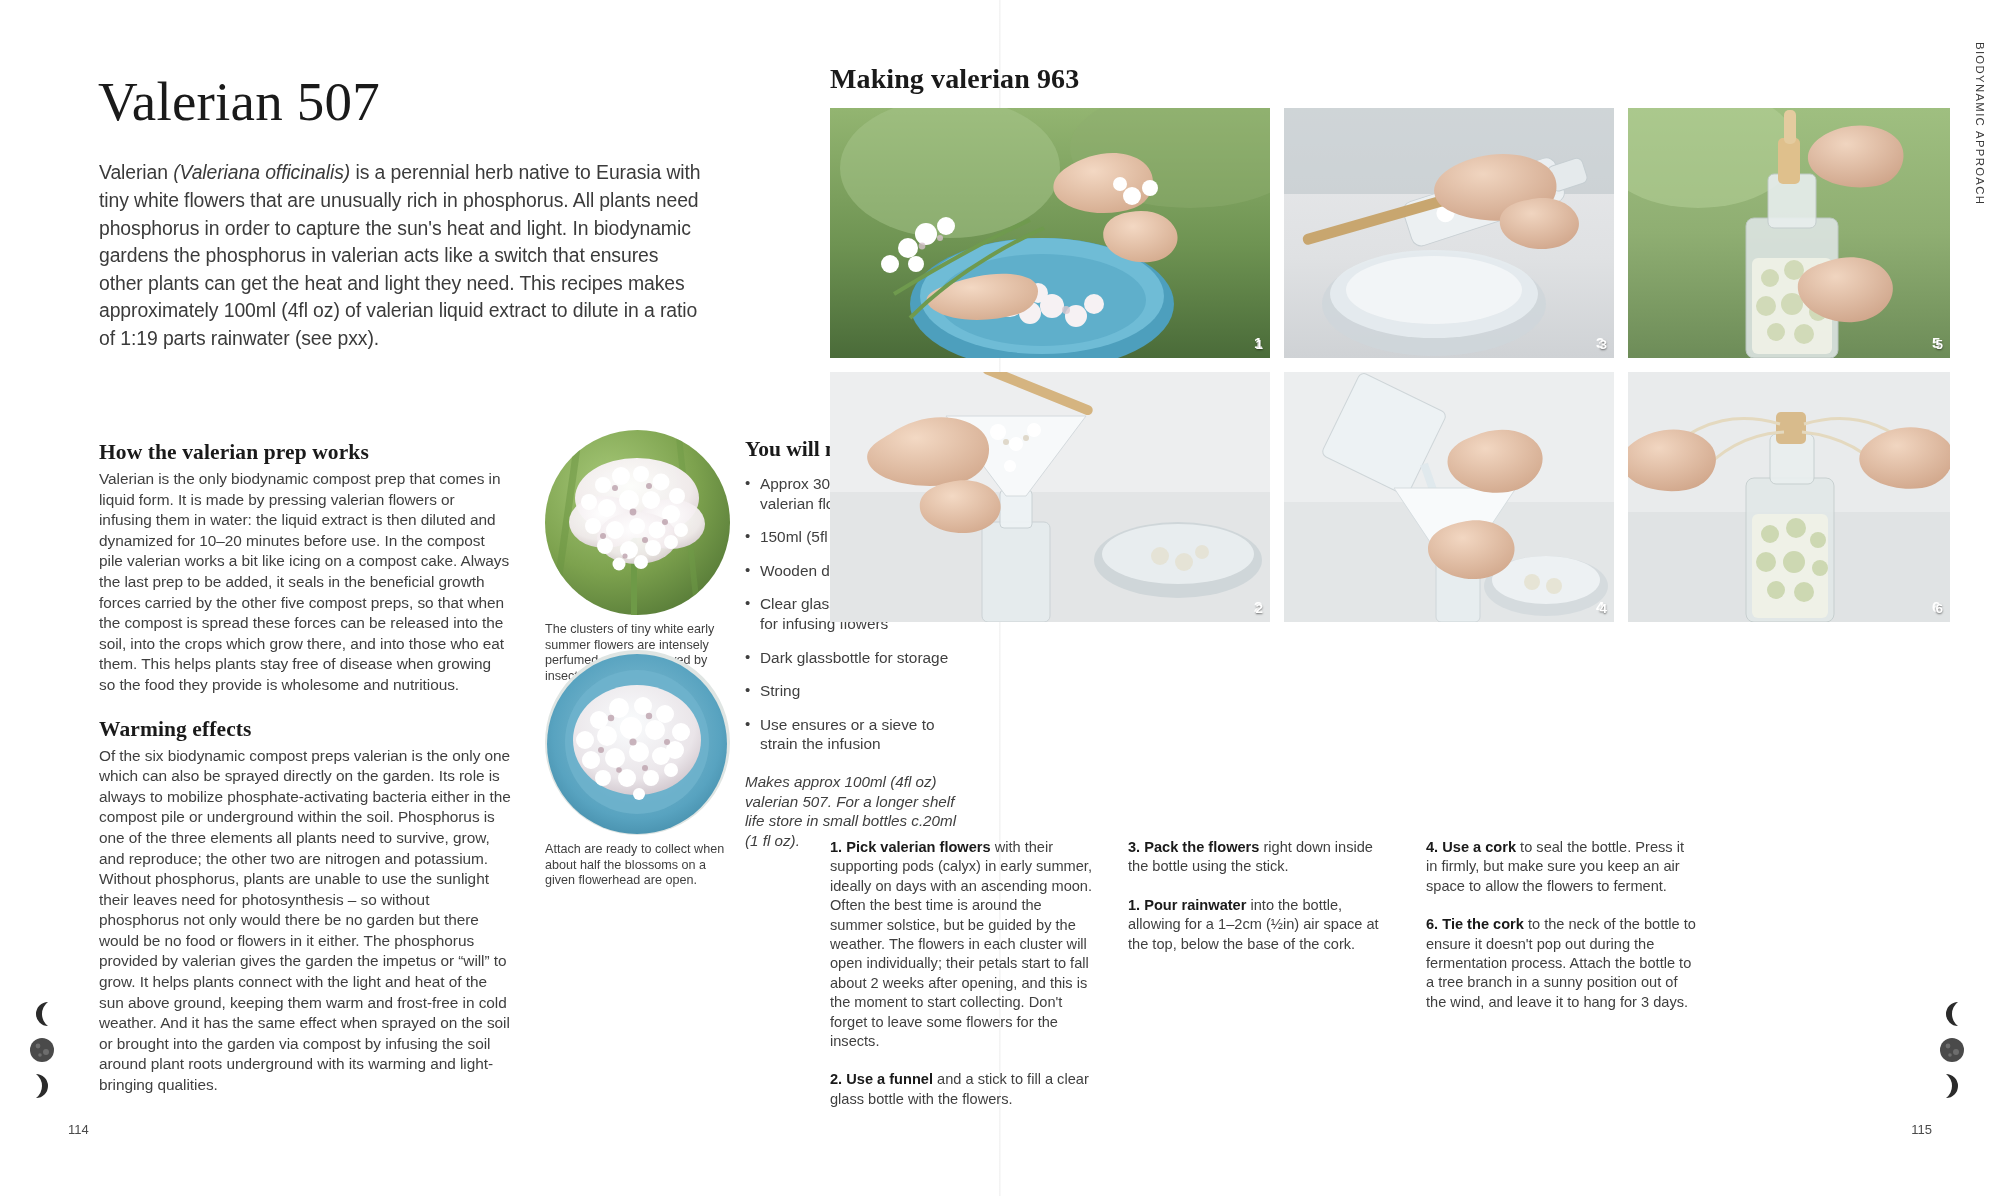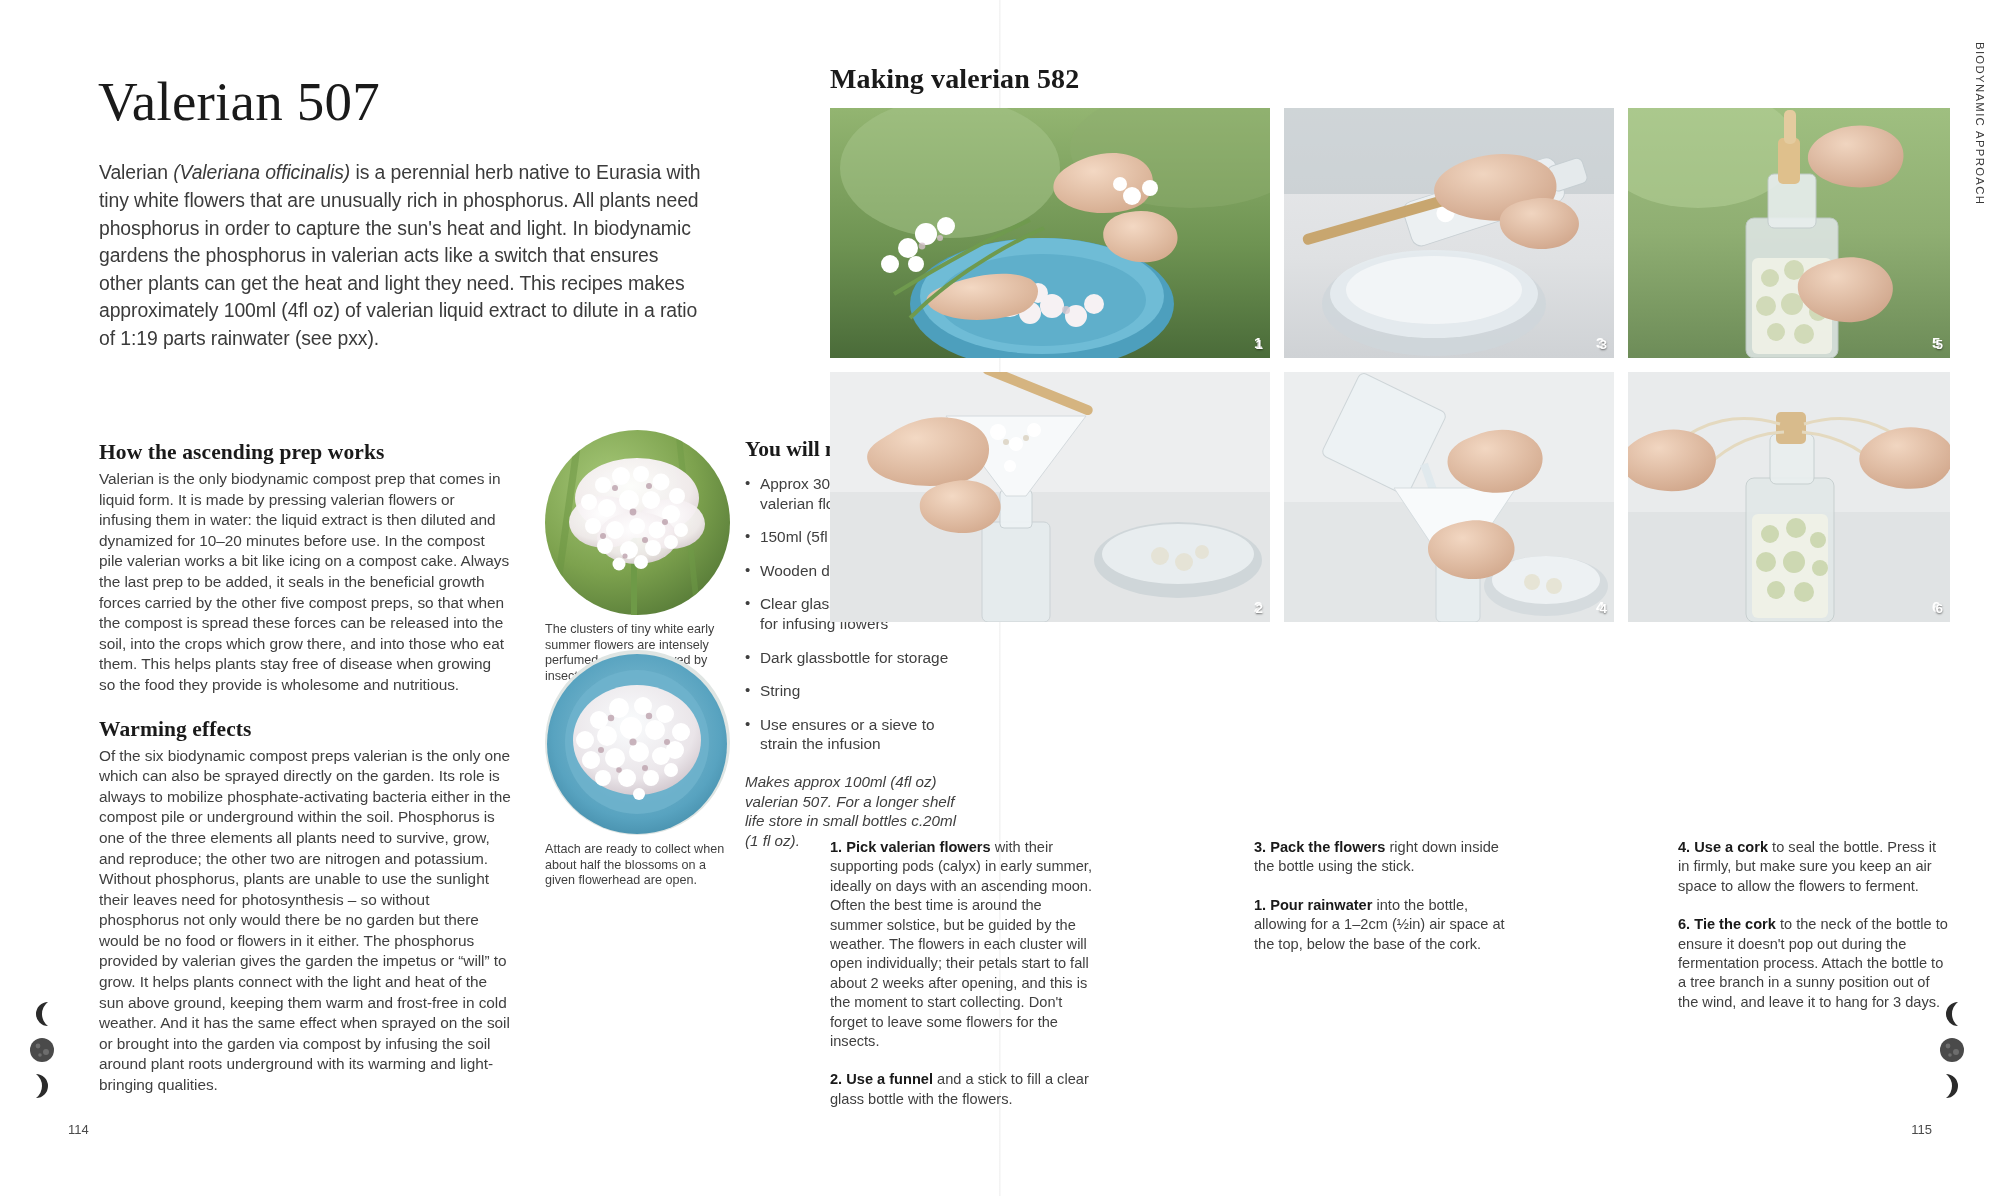--- a/index.html
+++ b/index.html
@@ -55,21 +55,21 @@
   
   .rtitle{position:absolute;left:830px;top:40px;font-family:"Liberation Serif",serif;
           font-size:28px;font-weight:700;color:#1a1a1a;letter-spacing:0.1px;}
 
   .photo-grid{position:absolute;left:830px;top:108px;width:1120px;}
   .prow{display:flex;gap:14px;margin-bottom:14px;}
   .pcell{position:relative;width:216px;height:250px;overflow:hidden;background:#ddd;}
   .pnum{position:absolute;right:7px;bottom:6px;color:#fff;font-size:13.5px;font-weight:700;
         text-shadow:0 1px 2px rgba(0,0,0,.55);}
 
-  .steps{position:absolute;left:830px;top:838px;width:1120px;display:flex;gap:30px;justify-content:space-between;}
+  .steps{position:absolute;left:830px;top:838px;width:1120px;display:flex;gap:30px;}
   .stepcol{width:215px;font-size:14.6px;line-height:19.4px;color:#3f3f3f;}
   .stepcol p{margin:0 0 19px 0;}
   .stepcol b{color:#1a1a1a;font-weight:700;}
 
   .gutter{position:absolute;left:999px;top:0;width:2px;height:1196px;
           background:linear-gradient(to right,rgba(0,0,0,0.055),rgba(0,0,0,0.02));}
 </style>
 </head>
 <body>
 
@@ -77,21 +77,21 @@
 
   <div class="page-left">
 
     <h1 class="title">Valerian 507</h1>
 
     <p class="intro">
       <span>Valerian </span><em>(Valeriana officinalis)</em><span> is a perennial herb native to Eurasia with tiny white flowers that are unusually rich in phosphorus. All plants need phosphorus in order to capture the sun's heat and light. In biodynamic gardens the phosphorus in valerian acts like a switch that ensures other plants can get the heat and light they need. This recipes makes approximately 100ml (4fl oz) of valerian liquid extract to dilute in a ratio of 1:19 parts rainwater (see pxx).</span>
     </p>
 
     <div class="col-a">
-      <h2 class="sub">How the ascending prep works</h2>
+      <h2 class="sub">How the valerian prep works</h2>
       <p class="body-s">Valerian is the only biodynamic compost prep that comes in liquid form. It is made by pressing valerian flowers or infusing them in water: the liquid extract is then diluted and dynamized for 10–20 minutes before use. In the compost pile valerian works a bit like icing on a compost cake. Always the last prep to be added, it seals in the beneficial growth forces carried by the other five compost preps, so that when the compost is spread these forces can be released into the soil, into the crops which grow there, and into those who eat them. This helps plants stay free of disease when growing so the food they provide is wholesome and nutritious.</p>
       <div class="gap"></div>
       <h2 class="sub">Warming effects</h2>
       <p class="body-s">Of the six biodynamic compost preps valerian is the only one which can also be sprayed directly on the garden. Its role is always to mobilize phosphate-activating bacteria either in the compost pile or underground within the soil. Phosphorus is one of the three elements all plants need to survive, grow, and reproduce; the other two are nitrogen and potassium. Without phosphorus, plants are unable to use the sunlight their leaves need for photosynthesis – so without phosphorus not only would there be no garden but there would be no food or flowers in it either. The phosphorus provided by valerian gives the garden the impetus or “will” to grow. It helps plants connect with the light and heat of the sun above ground, keeping them warm and frost-free in cold weather. And it has the same effect when sprayed on the soil or brought into the garden via compost by infusing the soil around plant roots underground with its warming and light-bringing qualities.</p>
     </div>
 
     <div class="circle circ1">
       <svg width="185" height="185" viewBox="0 0 185 185">
         <defs>
           <radialGradient id="gbg1" cx="35%" cy="30%" r="85%">
@@ -242,21 +242,21 @@
       </div>
     </div>
 
     <div class="folio folio-l">114</div>
   </div>
 
   <div class="gutter"></div>
 
   <div>
 
-    <h2 class="rtitle">Making valerian 582</h2>
+    <h2 class="rtitle">Making valerian 963</h2>
 
     <div class="runhead">BIODYNAMIC APPROACH</div>
 
     <div class="photo-grid">
       <div class="prow">
 
         <div class="pcell" style="width:440px">
           <svg width="440" height="250" viewBox="0 0 440 250">
             <defs>
               <linearGradient id="bg1" x1="0" y1="0" x2="0" y2="1">

